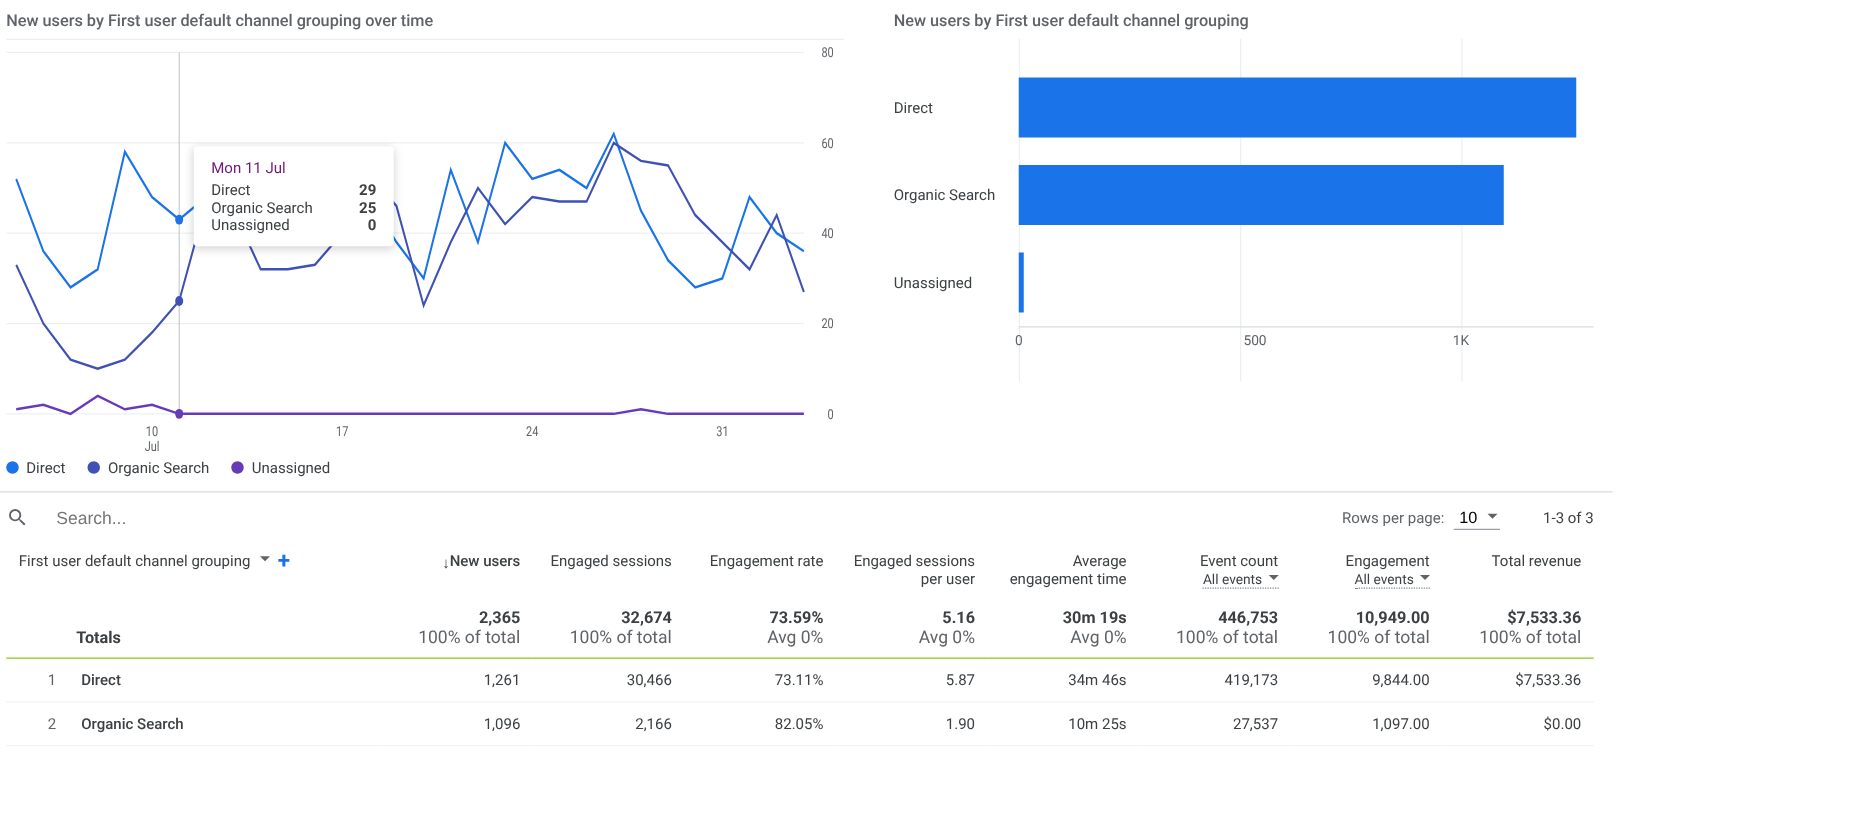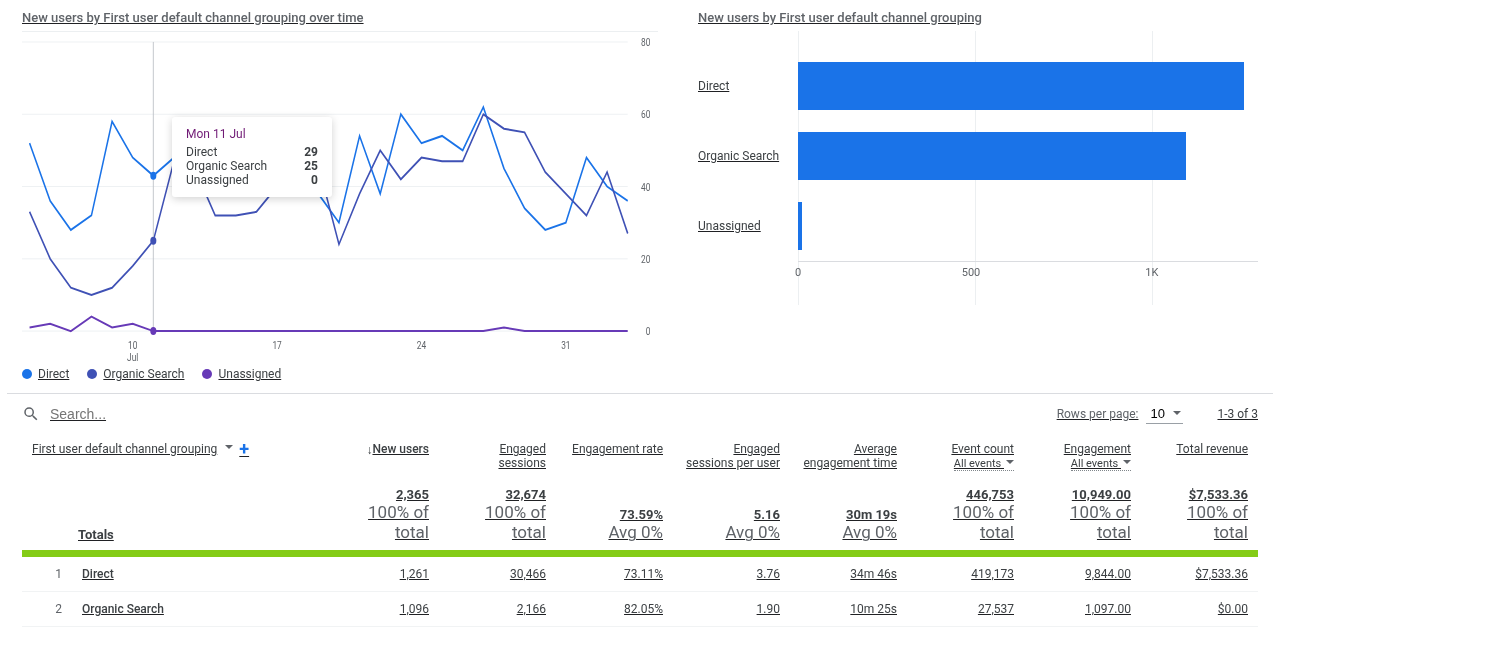--- a/index.html
+++ b/index.html
@@ -1,17 +1,17 @@
 <!DOCTYPE html>
 <html><head>
 <meta charset="utf-8">
 <style>
   html,body{margin:0;padding:0;background:#fff;font-family:Roboto,Arial,Helvetica,sans-serif;color:#202124;font-size:13px;}
   *{box-sizing:border-box;}
-  #wrap{width:1280px;padding:10px 22px;text-decoration:underline;}
+  #wrap{width:1280px;padding:10px 5px;}
   .charts{display:flex;gap:40px;}
   .chart-left{flex:1;position:relative;}
   .chart-right{width:560px;}
   .chart-title{font-size:13px;font-weight:500;color:#5f6368;margin-bottom:6px;}
   .line-box{position:relative;height:330px;border-top:1px solid #eceff1;}
   .line-svg{position:absolute;inset:0;width:100%;height:100%;}
   .grid-line{stroke:#eceff1;stroke-width:1;}
   .y-label,.x-label{font-size:11px;fill:#5f6368;}
   .series1{stroke:#1a73e8;fill:none;stroke-width:2;}
   .series2{stroke:#3f51b5;fill:none;stroke-width:2;}
@@ -28,42 +28,42 @@
   .bar-row{display:flex;align-items:center;height:70px;}
   .bar-label{width:100px;text-align:left;font-size:12px;color:#3c4043;}
   .bar-track{flex:1;position:relative;height:48px;}
   .bar-fill{position:absolute;left:0;top:0;bottom:0;background:#1a73e8;}
   .bar-axis{display:flex;margin-left:100px;border-top:1px solid #dadce0;position:relative;height:28px;}
   .bar-tick{position:absolute;top:4px;font-size:11px;color:#5f6368;transform:translateX(-50%);}
   .bar-gridline{position:absolute;top:0;bottom:28px;width:1px;background:#eceff1;}
 
   .divider{border-top:1px solid #dadce0;margin:12px -15px 0;}
   .table-toolbar{display:flex;align-items:center;padding:10px 0 4px;gap:10px;}
-  .search-wrap{display:flex;align-items:center;gap:8px;flex:1;color:#5f6368;}
+  .search-wrap{display:flex;align-items:center;gap:20px;flex:1;color:#5f6368;}
   .search-input{border:none;outline:none;font-size:14px;flex:1;background:transparent;}
   .rpp{display:flex;align-items:center;gap:8px;font-size:12px;color:#5f6368;}
   .rpp select{border:none;border-bottom:1px solid #9aa0a6;font-size:13px;padding:2px 18px 2px 4px;background:transparent;
     appearance:none;-webkit-appearance:none;}
   .rpp-wrap{position:relative;}
   .rpp-wrap::after{content:"";position:absolute;right:2px;top:7px;border:4px solid transparent;border-top-color:#5f6368;}
   .page-info{font-size:12px;color:#3c4043;margin-left:26px;}
 
   table.data{width:100%;border-collapse:collapse;table-layout:fixed;}
   table.data th,table.data td{padding:8px 10px;font-size:12px;text-align:right;vertical-align:bottom;color:#3c4043;}
   table.data th{font-weight:400;color:#3c4043;border-bottom:0;}
   table.data .dim-col{text-align:left;}
   table.data thead th{vertical-align:top;padding-top:14px;}
   .col-idx{width:36px;text-align:right;color:#5f6368;}
   .dim-header{display:flex;align-items:center;gap:6px;}
   .plus-btn{color:#1a73e8;font-size:18px;font-weight:700;cursor:pointer;line-height:0;}
   .sort-active{font-weight:500;margin-top:36px;}
   .sub-link{font-size:11px;color:#3c4043;border-bottom:1px dotted #80868b;cursor:pointer;}
-  .totals-row td{border-top:1px solid transparent;border-bottom:7px solid #84cc16;padding-top:14px;padding-bottom:14px;}
+  .totals-row td{border-top:1px solid transparent;border-bottom:1px solid #84cc16;padding-top:14px;padding-bottom:14px;}
   .totals-row .big{font-weight:700;font-size:13px;display:block;}
-  .totals-row .small{font-size:17px;color:#5f6368;}
+  .totals-row .small{font-size:14px;color:#5f6368;}
   tbody.data-body tr td{border-bottom:1px solid #f1f3f4;padding-top:10px;padding-bottom:10px;}
   tbody.data-body .dim-col{font-weight:500;}
   svg text{font-family:Roboto,Arial,Helvetica,sans-serif;}
   .caret-down{display:inline-block;border:4px solid transparent;border-top-color:#5f6368;vertical-align:middle;margin-left:2px;}
   .arrow-down{display:inline-block;transform:translateY(1px);}
 </style>
 </head>
 <body>
 <div id="wrap">
 
@@ -150,21 +150,21 @@
        </div>
             <div class="bar-row">
          <div class="bar-label">Unassigned</div>
          <div class="bar-track">
                 <div class="bar-fill" style="width:4px"></div>
               </div>
        </div>
           </div>
       <div class="bar-axis" id="bar-axis">
             <span class="bar-tick" style="left:0px">0</span>
-            <span class="bar-tick" style="left:173px">500</span>
+            <span class="bar-tick" style="left:189px">500</span>
             <span class="bar-tick" style="left:353.84615384615387px">1K</span>
           </div>
     </div>
   </div>
 </div>
 
 <div class="divider"></div>
 
 <div class="table-toolbar">
   <div class="search-wrap">
@@ -229,21 +229,21 @@
           <td><span class="big">10,949.00</span><span class="small">100% of total</span></td>
           <td><span class="big">$7,533.36</span><span class="small">100% of total</span></td>
         </tr>
   </tbody>
   <tbody class="data-body" id="data-body">
         <tr>
          <td class="dim-col"><span class="col-idx" style="display:inline-block;width:30px;text-align:right;margin-right:20px;font-weight:400;">1</span><span>Direct</span></td>
          <td>1,261</td>
           <td>30,466</td>
           <td>73.11%</td>
-          <td>3.76</td>
+          <td>5.87</td>
           <td>34m 46s</td>
           <td>419,173</td>
           <td>9,844.00</td>
           <td>$7,533.36</td>
        </tr>
         <tr>
          <td class="dim-col"><span class="col-idx" style="display:inline-block;width:30px;text-align:right;margin-right:20px;font-weight:400;">2</span><span>Organic Search</span></td>
          <td>1,096</td>
           <td>2,166</td>
           <td>82.05%</td>

